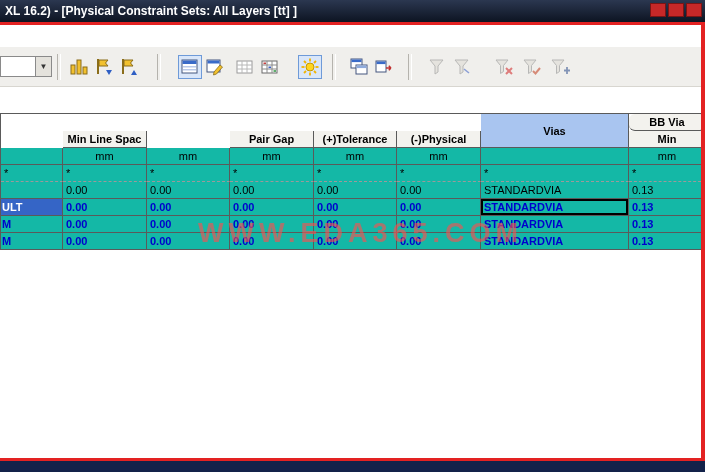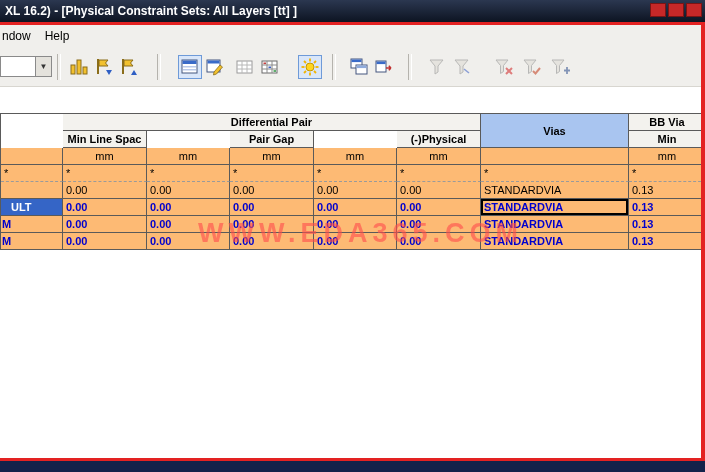--- a/index.html
+++ b/index.html
@@ -34,30 +34,30 @@
   .tbtn{width:24px;height:24px;display:flex;align-items:center;justify-content:center;
         border:1px solid transparent;margin-left:1px;box-sizing:border-box;}
   .tbtn.pressed{background:#d9e6f9;border:1px solid #6e9ad8;}
   .tbtn.dis{opacity:.55;}
 
   
   .ctable{position:absolute;left:0;top:113px;display:grid;
           grid-template-columns:62px 84px 83px 84px 83px 84px 148px 77px;
           grid-auto-rows:17px;font-size:11px;color:#000;
           border-top:1px solid #5a5a5a;border-left:1px solid #5a5a5a;}
-  .cell{border-right:1px solid #5a5a5a;border-bottom:1px solid #5a5a5a;background:#fdba74;
+  .cell{border-right:1px solid #5a5a5a;border-bottom:1px solid #5a5a5a;background:#14b8a6;
         display:flex;align-items:center;overflow:hidden;white-space:nowrap;box-sizing:border-box;}
   .hd{background:#f3f2ee;font-weight:bold;justify-content:center;}
   .objhd{justify-content:flex-start;padding-left:1px;}
   .viashd{background:#a9c5f0;}
   .unit{justify-content:center;}
   .fl{padding-left:3px;border-bottom:1px dashed #9a9a9a;}
   .dt{padding-left:3px;}
   .blue{color:#0000cd;font-weight:bold;}
-  .sel{background:#3565c6;color:#fff;font-weight:bold;padding-left:10px;}
+  .sel{background:#3565c6;color:#fff;font-weight:bold;padding-left:1px;}
   .objm{padding-left:1px;}
   .active{box-shadow:inset 0 0 0 2px #000;}
 
   
   .watermark{position:absolute;left:170px;top:218px;font-size:27px;font-weight:bold;
              letter-spacing:5px;color:rgba(255,77,77,.62);white-space:nowrap;z-index:5;margin-left:28px;}
 </style>
 </head>
 <body>
 
@@ -66,24 +66,20 @@
   <div class="titlebar">
     <span class="title-text">XL 16.2) - [Physical Constraint Sets:  All Layers [tt] ]</span>
     <div class="win-controls">
       <span class="winbtn"></span>
       <span class="winbtn"></span>
       <span class="winbtn"></span>
     </div>
   </div>
   <div class="redline-top"></div>
 
-  <div class="menubar">
-    <span class="menu-item">ndow</span>
-    <span class="menu-item">Help</span>
-  </div>
 
   <div class="toolbar">
     <div class="combo"></div>
     <div class="combo-btn">▼</div>
     <div class="tsep"></div>
 
     <div class="tbtn">
       <svg width="20" height="20" viewBox="0 0 20 20">
           <rect x="2" y="8" width="4" height="9" fill="#f2c12e" stroke="#8a6d1a"></rect>
           <rect x="8" y="3" width="4" height="14" fill="#f2c12e" stroke="#8a6d1a"></rect>
@@ -199,26 +195,26 @@
     <div class="tbtn dis" style="margin-left:4px;">
       <svg width="20" height="20" viewBox="0 0 20 20">
           <path d="M2 3 h12 l-4.5 5.5 v6 l-3 2 v-8 z" fill="#dddbd4" stroke="#8a8a8a"></path>
           <path d="M17 10 v7 M14 13.5 h6" stroke="#2a4a8a" stroke-width="1.8"></path>
         </svg>
     </div>
   </div>
 
   <div class="ctable">
 
-    <div class="cell hd" style="grid-area:1/2/2/7;">Differential Pair</div>
     <div class="cell hd viashd" style="grid-area:1/7/3/8;">Vias</div>
-    <div class="cell hd" style="grid-area:1/8/2/9;">BB Via</div>
+    <div class="cell hd" style="grid-area:1/8/2/9;border-radius:6px;">BB Via</div>
 
     <div class="cell hd" style="grid-area:2/2;">Min Line Spac</div>
     <div class="cell hd" style="grid-area:2/4;">Pair Gap</div>
+    <div class="cell hd" style="grid-area:2/5;">(+)Tolerance</div>
     <div class="cell hd" style="grid-area:2/6;">(-)Physical</div>
     <div class="cell hd" style="grid-area:2/8;">Min</div>
 
     <div class="cell unit" style="grid-area:3/1;"></div>
     <div class="cell unit" style="grid-area:3/2;">mm</div>
     <div class="cell unit" style="grid-area:3/3;">mm</div>
     <div class="cell unit" style="grid-area:3/4;">mm</div>
     <div class="cell unit" style="grid-area:3/5;">mm</div>
     <div class="cell unit" style="grid-area:3/6;">mm</div>
     <div class="cell unit" style="grid-area:3/7;"></div>

